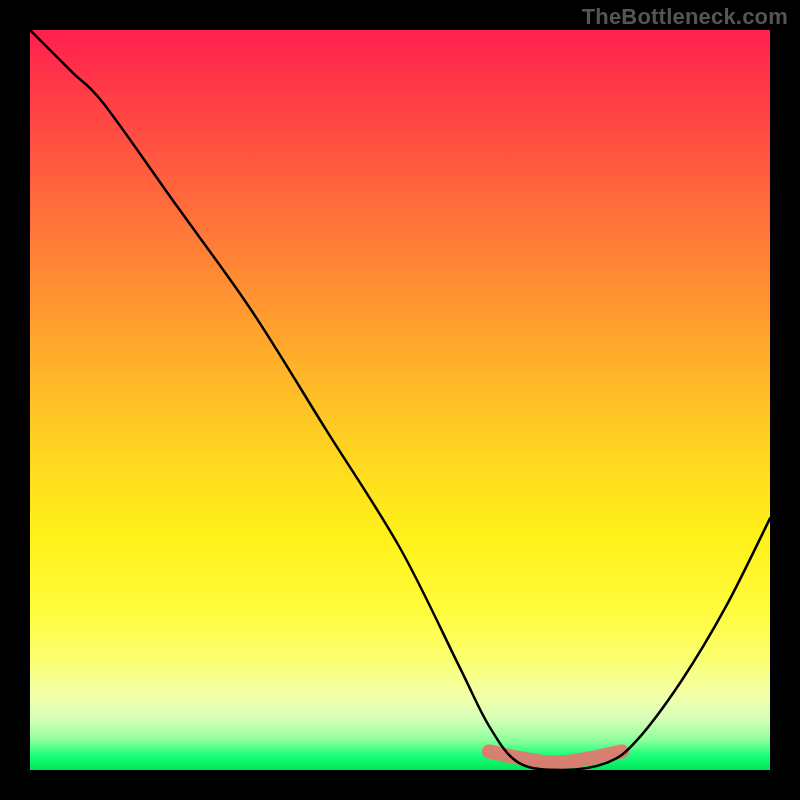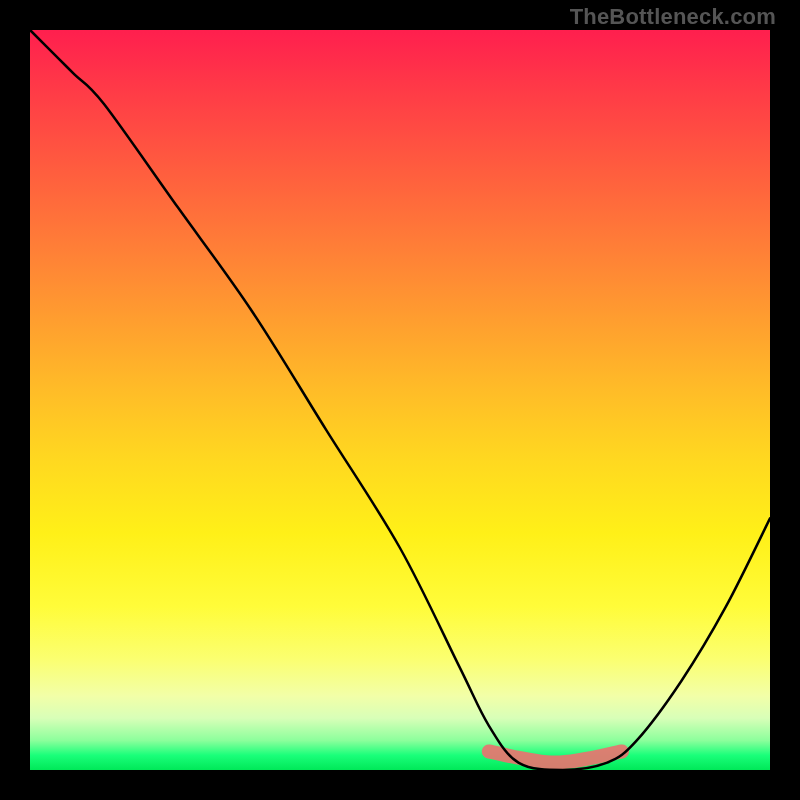--- a/index.html
+++ b/index.html
@@ -13,21 +13,21 @@
   }
   .frame {
     position: relative;
     width: 800px;
     height: 800px;
     background: #000;
   }
   .watermark {
     position: absolute;
     top: 4px;
-    right: 24px;
+    right: 12px;
     color: #555;
     font-size: 22px;
     font-weight: 600;
     letter-spacing: 0.2px;
     z-index: 5;
   }
   .plot-area {
     position: absolute;
     left: 30px;
     top: 30px;

